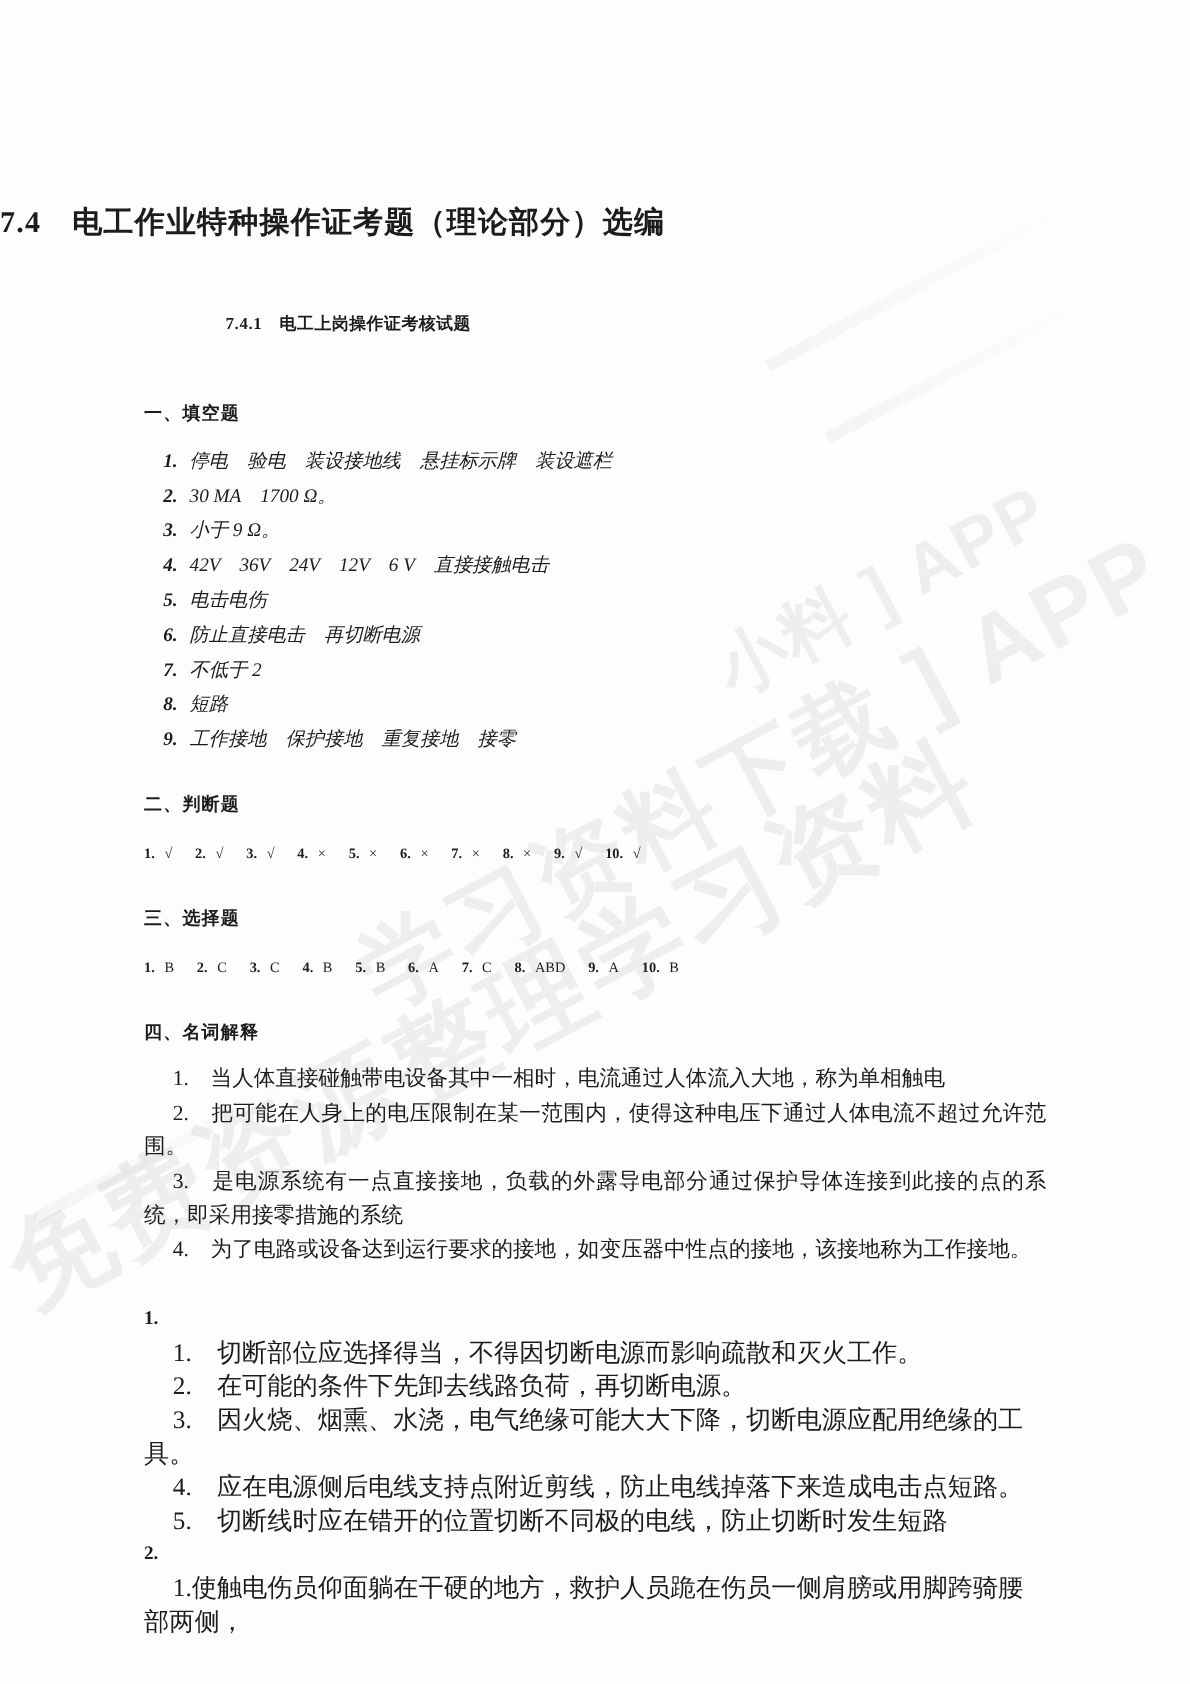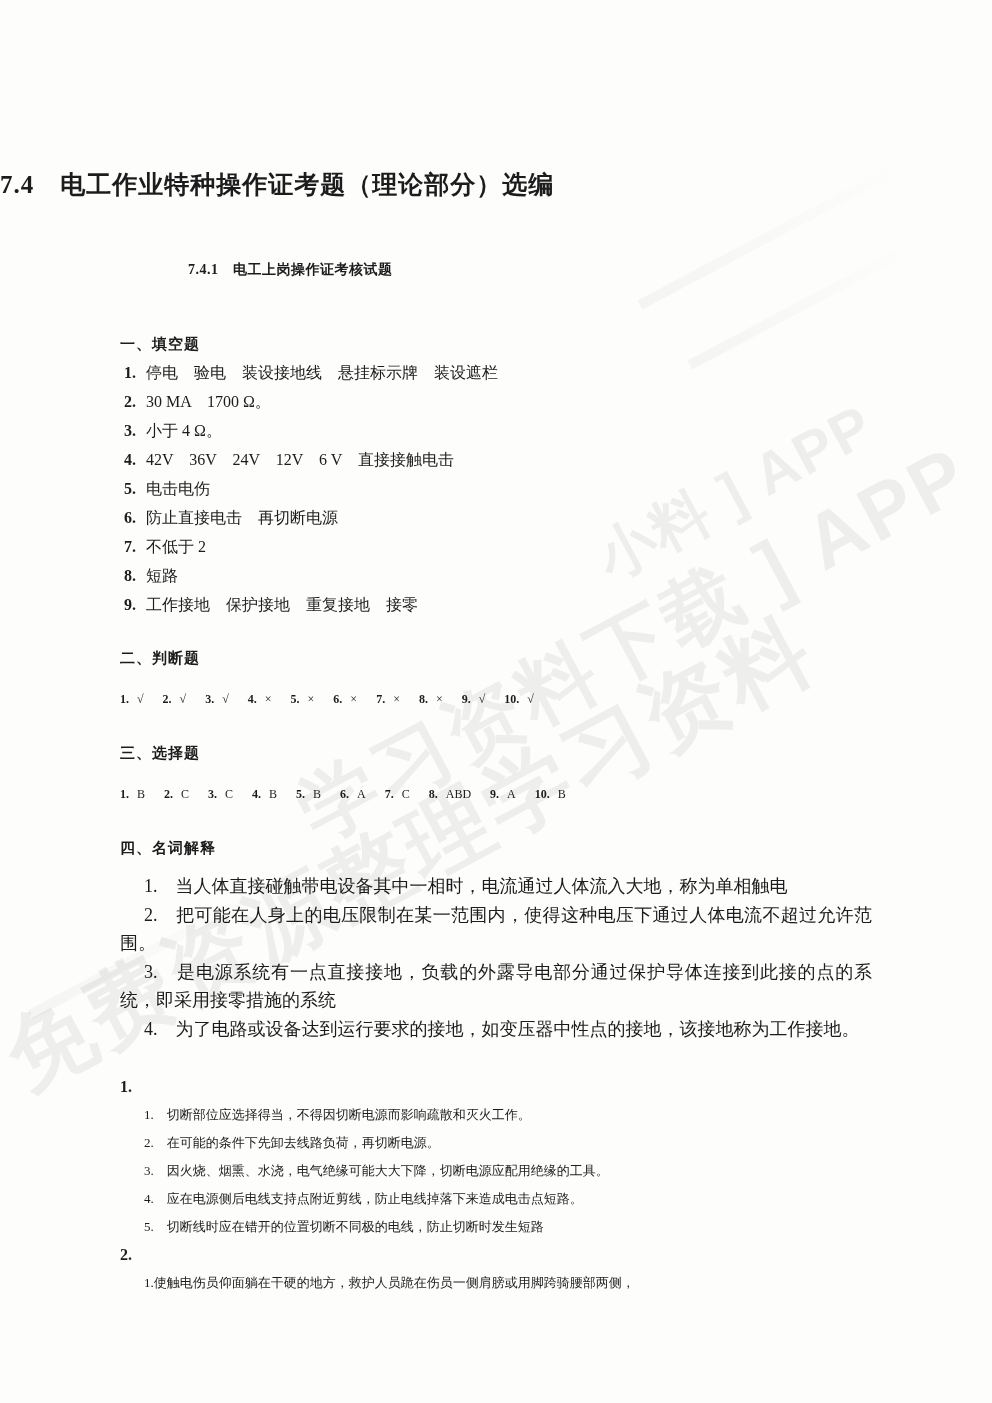--- a/index.html
+++ b/index.html
@@ -96,22 +96,23 @@
   }
   .block {
     padding-left: 120px;
     padding-right: 120px;
   }
   .sp-head-1 { margin-top: 56px; }
   .sp-head   { margin-top: 30px; }
 
   ol.items {
     list-style: none;
-    margin: 4px;
-    padding: 0;
+    margin: 16px;
+    padding: 0;
+    font-style: italic;
   }
   ol.items li {
     font-size: 16px;
     line-height: 29px;
     white-space: nowrap;
   }
   ol.items li .num {
     display: inline-block;
     min-width: 22px;
   }
@@ -143,21 +144,21 @@
 
   .qa { margin-top: 14px; }
   .qa .group-num {
     font-size: 16px;
     font-weight: bold;
     line-height: 28px;
     margin: 0;
   }
   .qa p.line {
     margin: 0;
-    font-size: 13px;
+    font-size: 21px;
     line-height: 28px;
     text-indent: 24px;
   }
   .qa p.tight {
     text-indent: 24px;
   }
 </style>
 </head>
 <body>
 
@@ -175,21 +176,21 @@
   <div class="content">
 
     <h1 class="doc-title">7.4　电工作业特种操作证考题（理论部分）选编</h1>
     <h2 class="sub-title">7.4.1　电工上岗操作证考核试题</h2>
 
     <div class="block sp-head-1">
       <p class="section-head">一、填空题</p>
       <ol class="items fill-list">
         <li><span class="num">1.</span><span>停电　验电　装设接地线　悬挂标示牌　装设遮栏</span></li>
         <li><span class="num">2.</span><span>30 MA　1700 Ω。</span></li>
-        <li><span class="num">3.</span><span>小于 4 Ω。</span></li>
+        <li><span class="num">3.</span><span>小于 9 Ω。</span></li>
         <li><span class="num">4.</span><span>42V　36V　24V　12V　6 V　直接接触电击</span></li>
         <li><span class="num">5.</span><span>电击电伤</span></li>
         <li><span class="num">6.</span><span>防止直接电击　再切断电源</span></li>
         <li><span class="num">7.</span><span>不低于 2</span></li>
         <li><span class="num">8.</span><span>短路</span></li>
         <li><span class="num">9.</span><span>工作接地　保护接地　重复接地　接零</span></li>
       </ol>
     </div>
 
     <div class="block sp-head">

